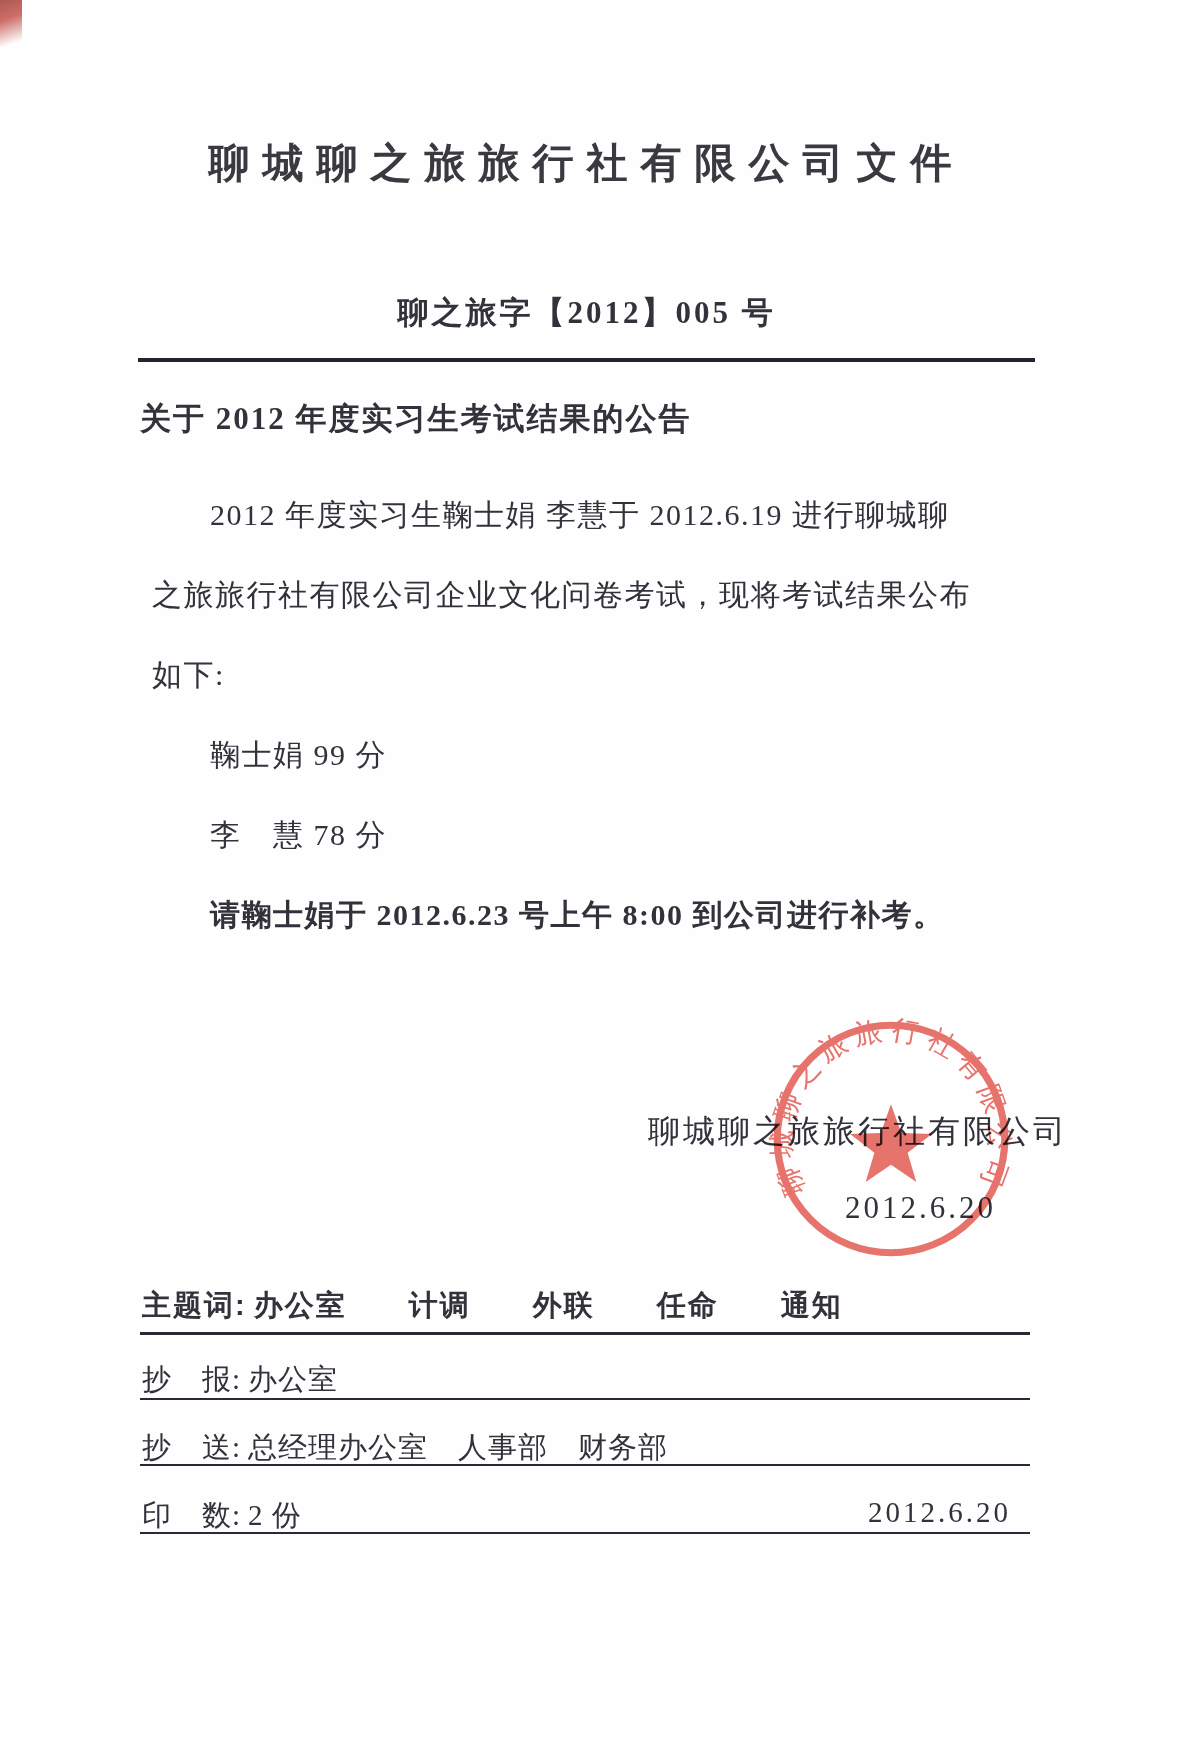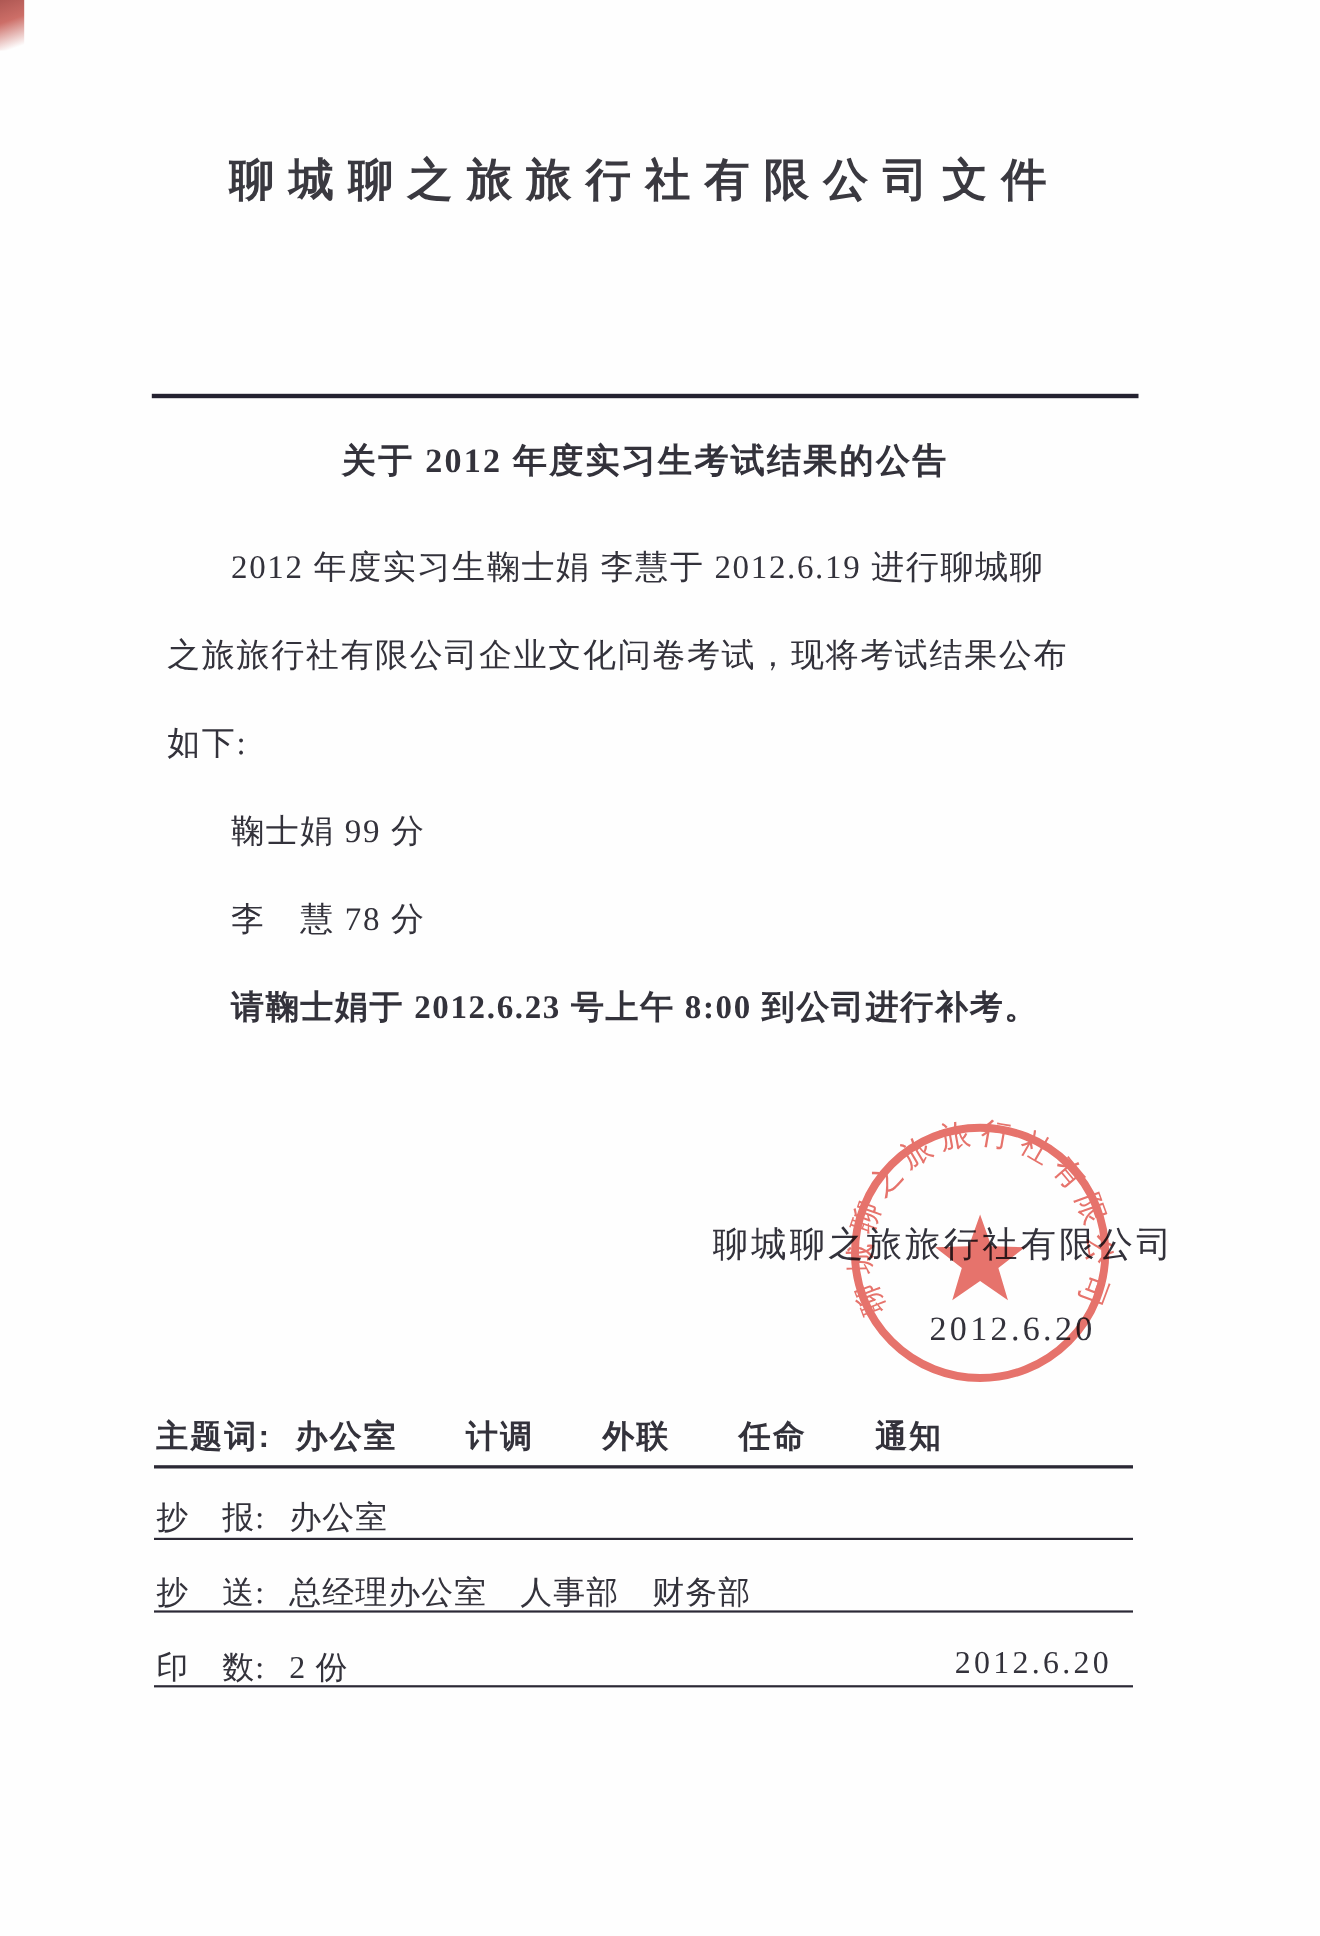--- a/index.html
+++ b/index.html
@@ -26,21 +26,21 @@
     position:absolute;left:140px;top:292px;width:893px;
     text-align:center;font-size:31px;font-weight:600;letter-spacing:3px;
     white-space:nowrap;
   }
   .header-rule{
     position:absolute;left:138px;top:358px;width:897px;height:4px;
     background:#242230;
   }
   .subject-title{
     position:absolute;left:140px;top:398px;width:893px;
-    text-align:center;font-size:31px;font-weight:700;letter-spacing:2px;
+    font-size:31px;font-weight:700;letter-spacing:2px;
     white-space:nowrap;
   }
   .body-line{
     position:absolute;left:152px;width:800px;
     font-size:30px;letter-spacing:1.5px;white-space:nowrap;margin-top:12px;
   }
   .indent{padding-left:58px;}
   .bl-0{top:483px;}
   .bl-1{top:563px;}
   .bl-2{top:643px;}
@@ -60,21 +60,21 @@
     opacity:.82;mix-blend-mode:multiply;
   }
   .footer-row{
     position:absolute;left:142px;width:891px;
     font-size:29px;white-space:nowrap;letter-spacing:1px;
   }
   .fr-0{top:1286px;font-family:"Liberation Sans","DejaVu Sans",sans-serif;font-weight:700;font-size:29px;letter-spacing:2px;}
   .fr-1{top:1360px;}
   .fr-2{top:1428px;}
   .fr-3{top:1496px;}
-  .footer-label{margin-right:22px;}
+  .footer-label{margin-right:7px;}
   .footer-right{
     position:absolute;right:22px;top:0;
     font-family:"Liberation Serif","DejaVu Serif",serif;
     font-weight:400;letter-spacing:3px;
   }
   .footer-line{
     position:absolute;left:140px;width:890px;height:2px;
     background:#2b2935;
   }
   .fl-0{top:1332px;height:3px;}
@@ -84,20 +84,21 @@
 </style>
 </head>
 <body>
 
 <div class="page">
 
   <div class="corner-artifact"></div>
 
   <div class="org-title">聊城聊之旅旅行社有限公司文件</div>
 
+  <div class="doc-number">聊之旅字【2012】005 号</div>
 
   <div class="header-rule"></div>
 
   <div class="subject-title">关于 2012 年度实习生考试结果的公告</div>
 
   <div class="body-line bl-0 indent">2012 年度实习生鞠士娟 李慧于 2012.6.19 进行聊城聊</div>
   <div class="body-line bl-2">如下:</div>
   <div class="body-line bl-1">之旅旅行社有限公司企业文化问卷考试，现将考试结果公布</div>
   <div class="body-line bl-3 indent">鞠士娟 99 分</div>
   <div class="body-line bl-4 indent">李　慧 78 分</div>

